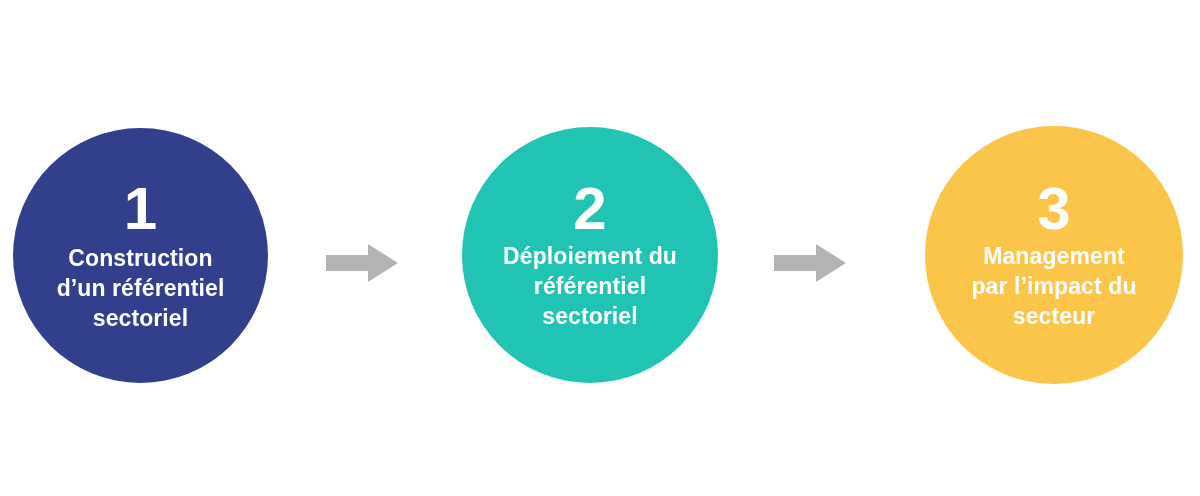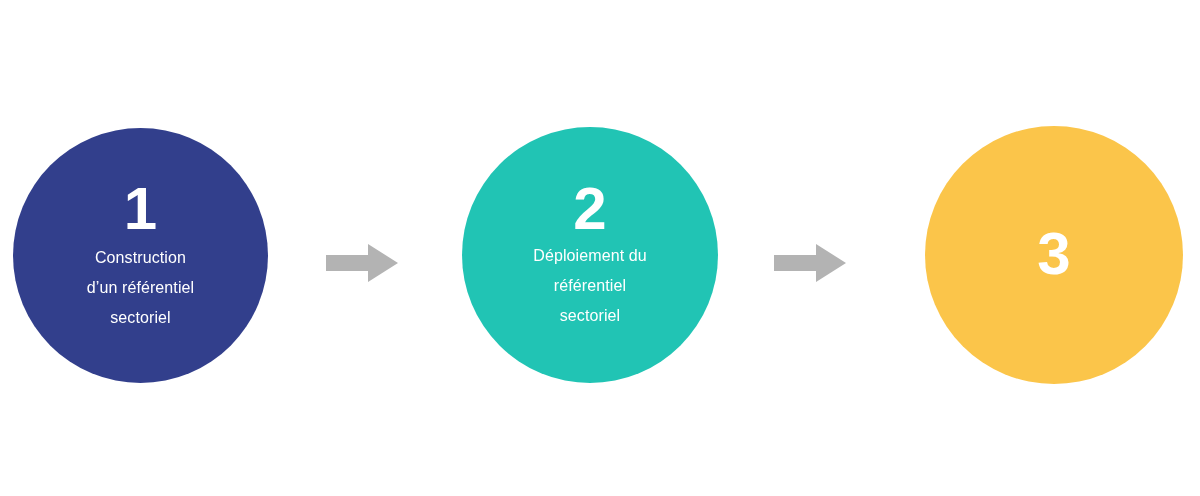--- a/index.html
+++ b/index.html
@@ -35,22 +35,22 @@
   .step-number {
     font-size: 60px;
     font-weight: bold;
     color: #ffffff;
     line-height: 1;
     letter-spacing: 0px;
     margin-bottom: 2px;
   }
 
   .step-label {
-    font-size: 16px;
-    font-weight: normal;
+    font-size: 23px;
+    font-weight: bold;
     color: #ffffff;
     line-height: 30px;
     letter-spacing: 0.1px;
     white-space: pre-line;
     padding: 0 14px;
   }
 
   
   #step-1 {
     left: 13px;
@@ -112,15 +112,18 @@
   </div>
 
   <div class="arrow" id="arrow-2">
     <svg width="72" height="38" viewBox="0 0 72 38" aria-hidden="true">
       <polygon points="0,11 42,11 42,0 72,19 42,38 42,27 0,27" fill="#b3b3b3"></polygon>
     </svg>
   </div>
 
   <div class="step" id="step-3">
     <div class="step-number">3</div>
+    <div class="step-label">Management
+par l’impact du
+secteur</div>
   </div>
 
 </div>
 
 </body></html>

